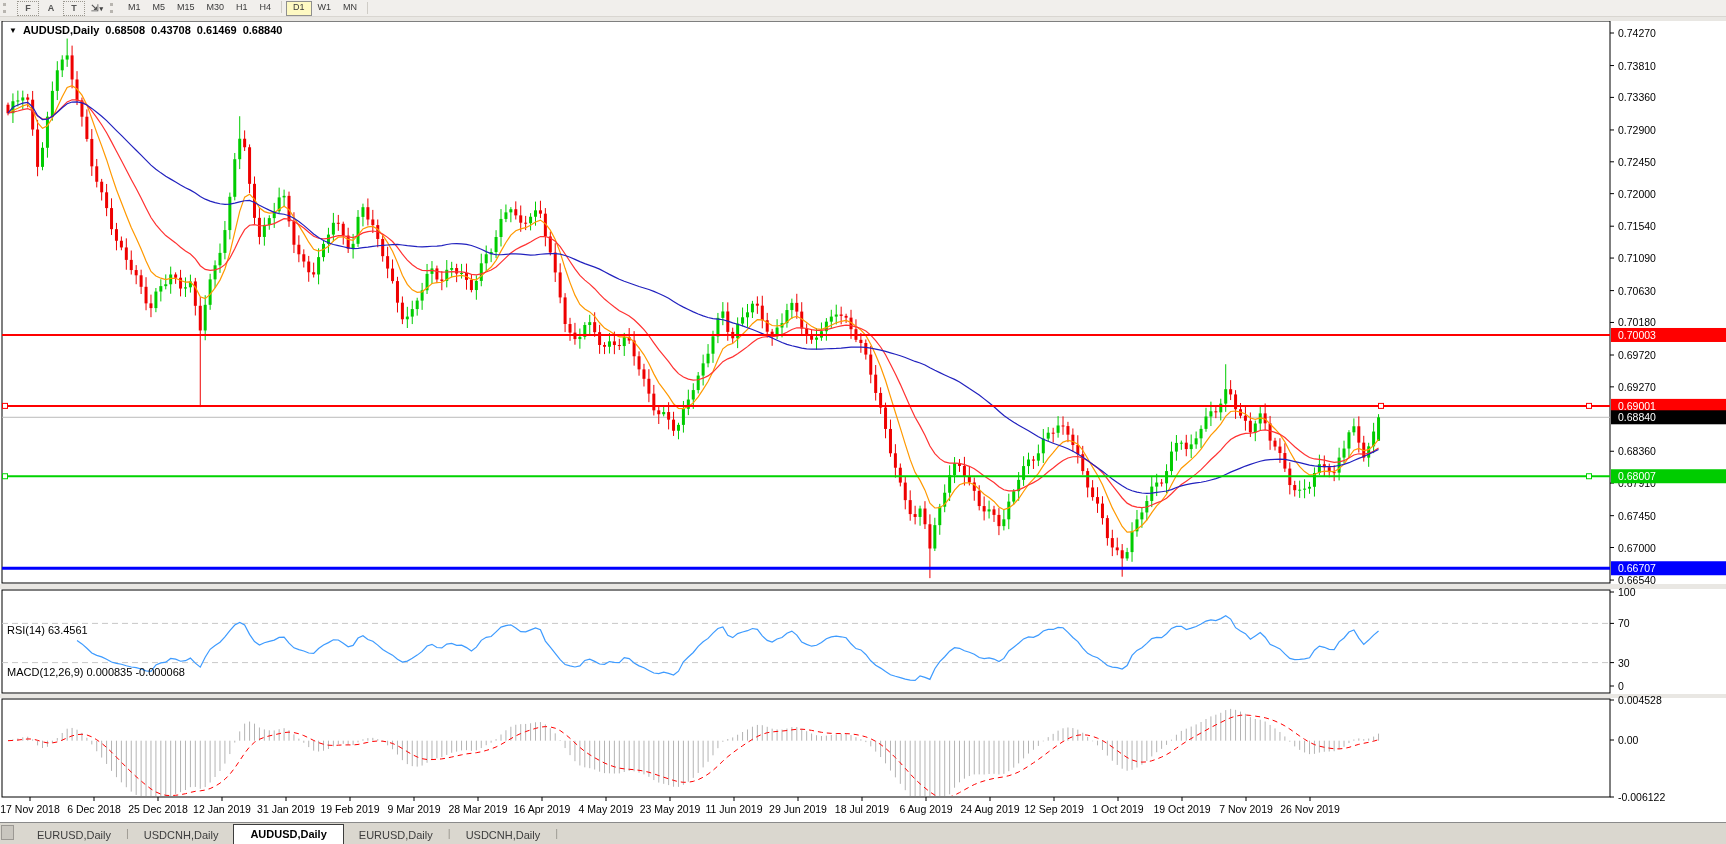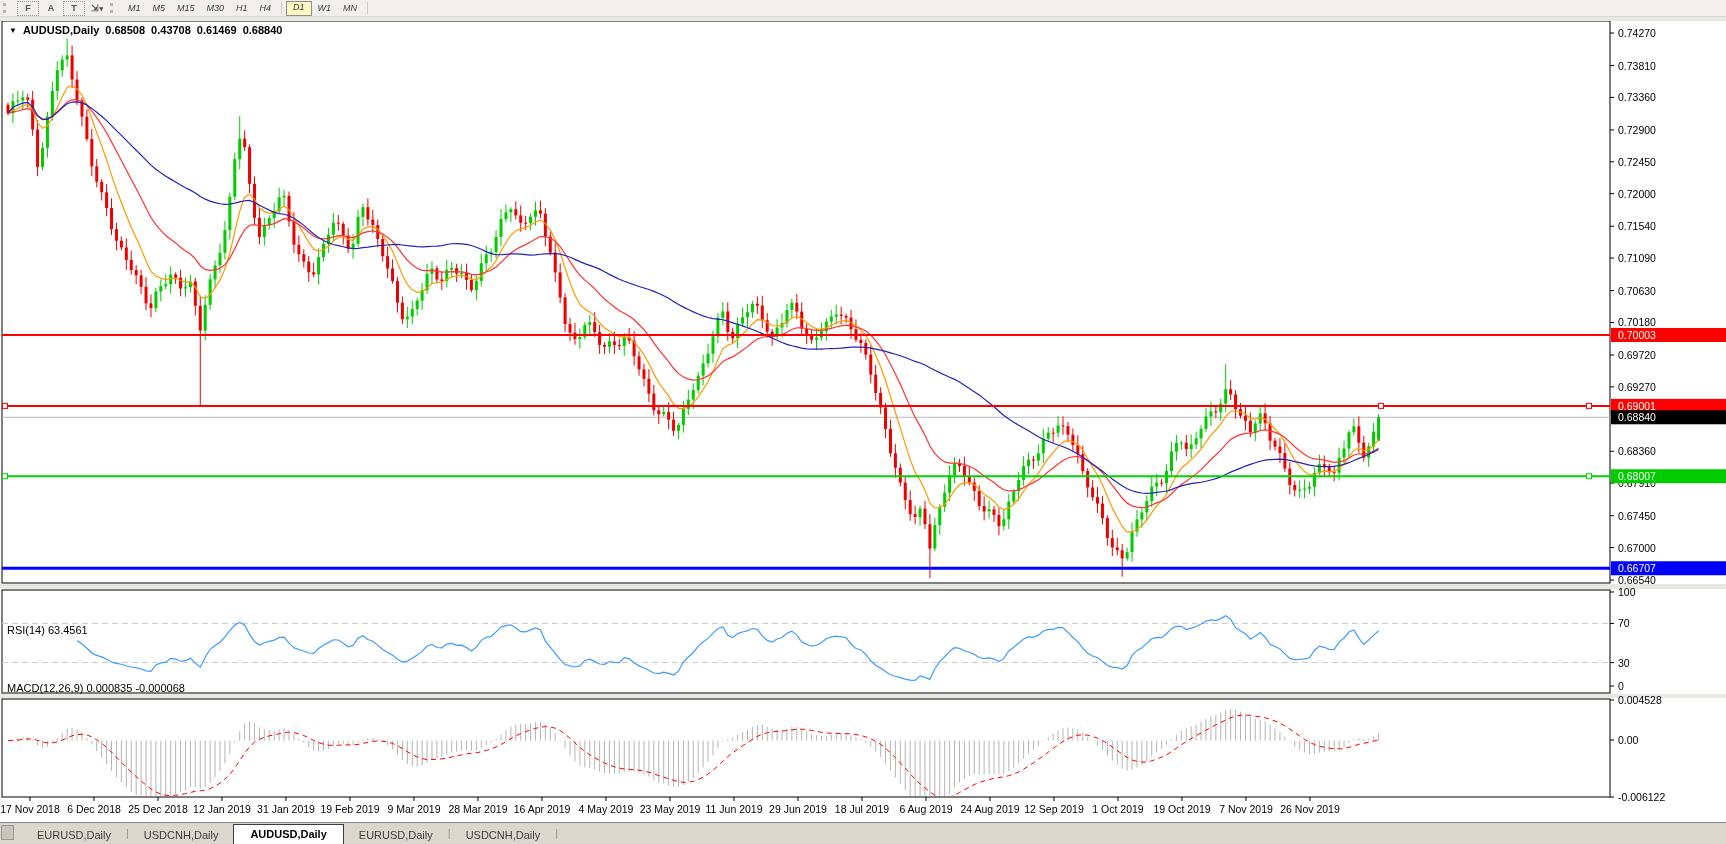--- a/index.html
+++ b/index.html
@@ -24,21 +24,21 @@
   .btn-tf{padding:0 6px;height:13px;line-height:13px;color:#3a3a3a;letter-spacing:0;}
   .btn-tf.active{background:#fef9c3;border:1px solid #8f8f8f;line-height:11px;}
   
   .title-bar{
     position:absolute;left:9px;top:24px;z-index:3;font-size:11px;font-weight:bold;color:#000;
     display:flex;gap:6px;align-items:center;
   }
   .title-bar .dd{font-size:8px;}
   .ind-label{position:absolute;z-index:3;font-size:11px;color:#000;left:7px;}
   #rsi-label{top:624px;}
-  #macd-label{top:682px;}
+  #macd-label{top:666px;}
   svg#chart{position:absolute;left:0;top:0;z-index:1;}
   
   .tabbar{
     position:absolute;left:0;right:0;bottom:0;height:21px;z-index:3;
     background:#dad7cf;border-top:1px solid #8a8a8a;
     display:flex;align-items:center;font-size:11px;color:#3d3d3d;
   }
   .tab-corner{width:11px;height:13px;background:#c9c6bf;border:1px solid #9b9893;margin:0 8px 3px 1px;}
   .tab{padding:2px 15px 3px 15px;white-space:nowrap;}
   .tab.active{
@@ -52,21 +52,21 @@
 
 <div class="toolbar">
   <div class="grip"></div>
   <div id="left-icons" style="display:flex;align-items:center;">
       <span class="icon-btn icon-box">F</span>
       <span class="icon-btn">A</span>
       <span class="icon-btn icon-box">T</span>
       <span class="icon-btn">⇲<span class="caret">▾</span></span>
     </div>
   <div class="grip"></div>
-  <div id="tf-buttons" style="display:flex;align-items:center;font-style:italic;">
+  <div id="tf-buttons" style="display:flex;">
       <span class="btn-tf">M1</span>
       <span class="btn-tf">M5</span>
       <span class="btn-tf">M15</span>
       <span class="btn-tf">M30</span>
       <span class="btn-tf">H1</span>
       <span class="btn-tf">H4</span>
       <span class="sep"></span>
       <span class="btn-tf active">D1</span>
       <span class="btn-tf">W1</span>
       <span class="btn-tf">MN</span>

